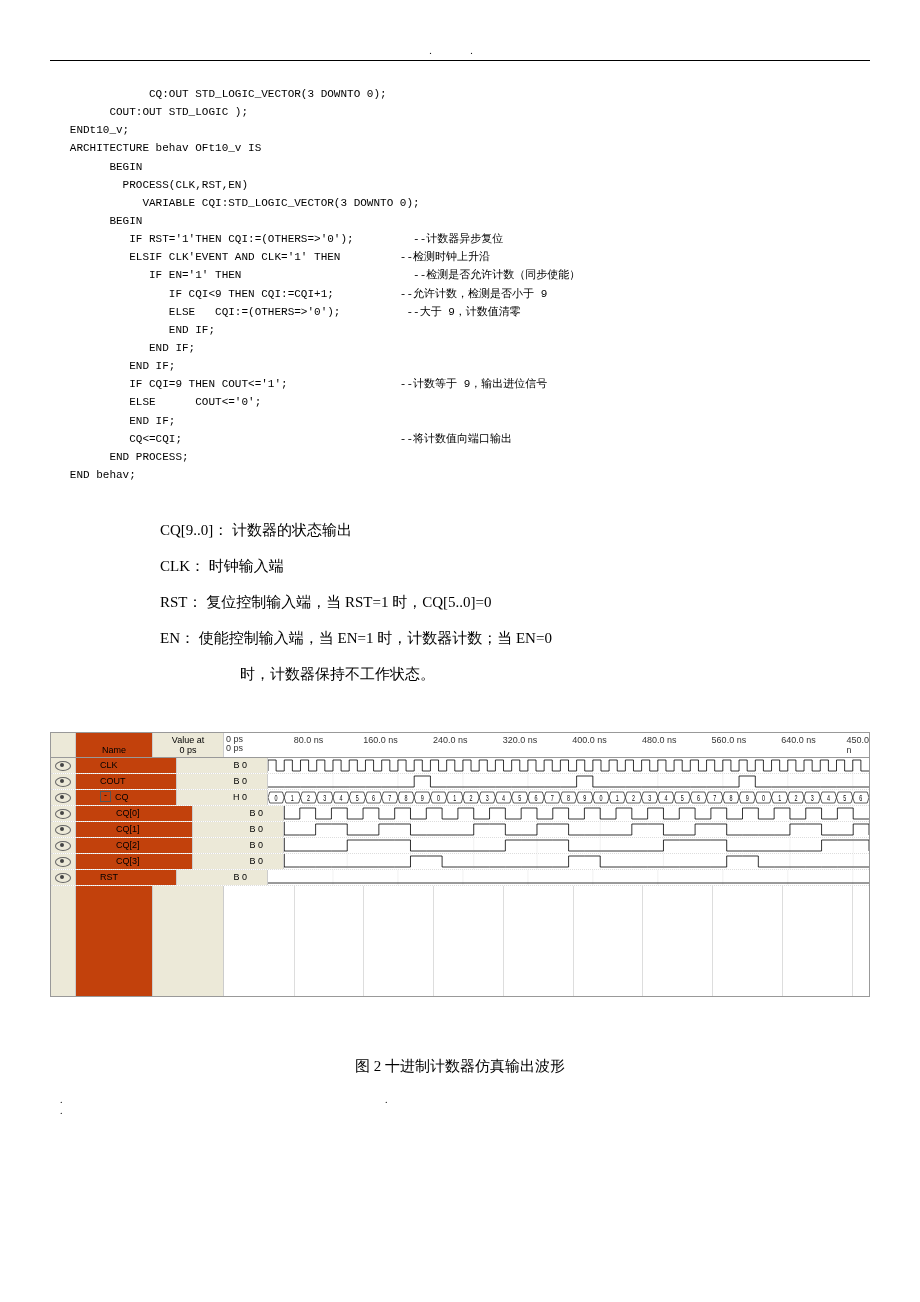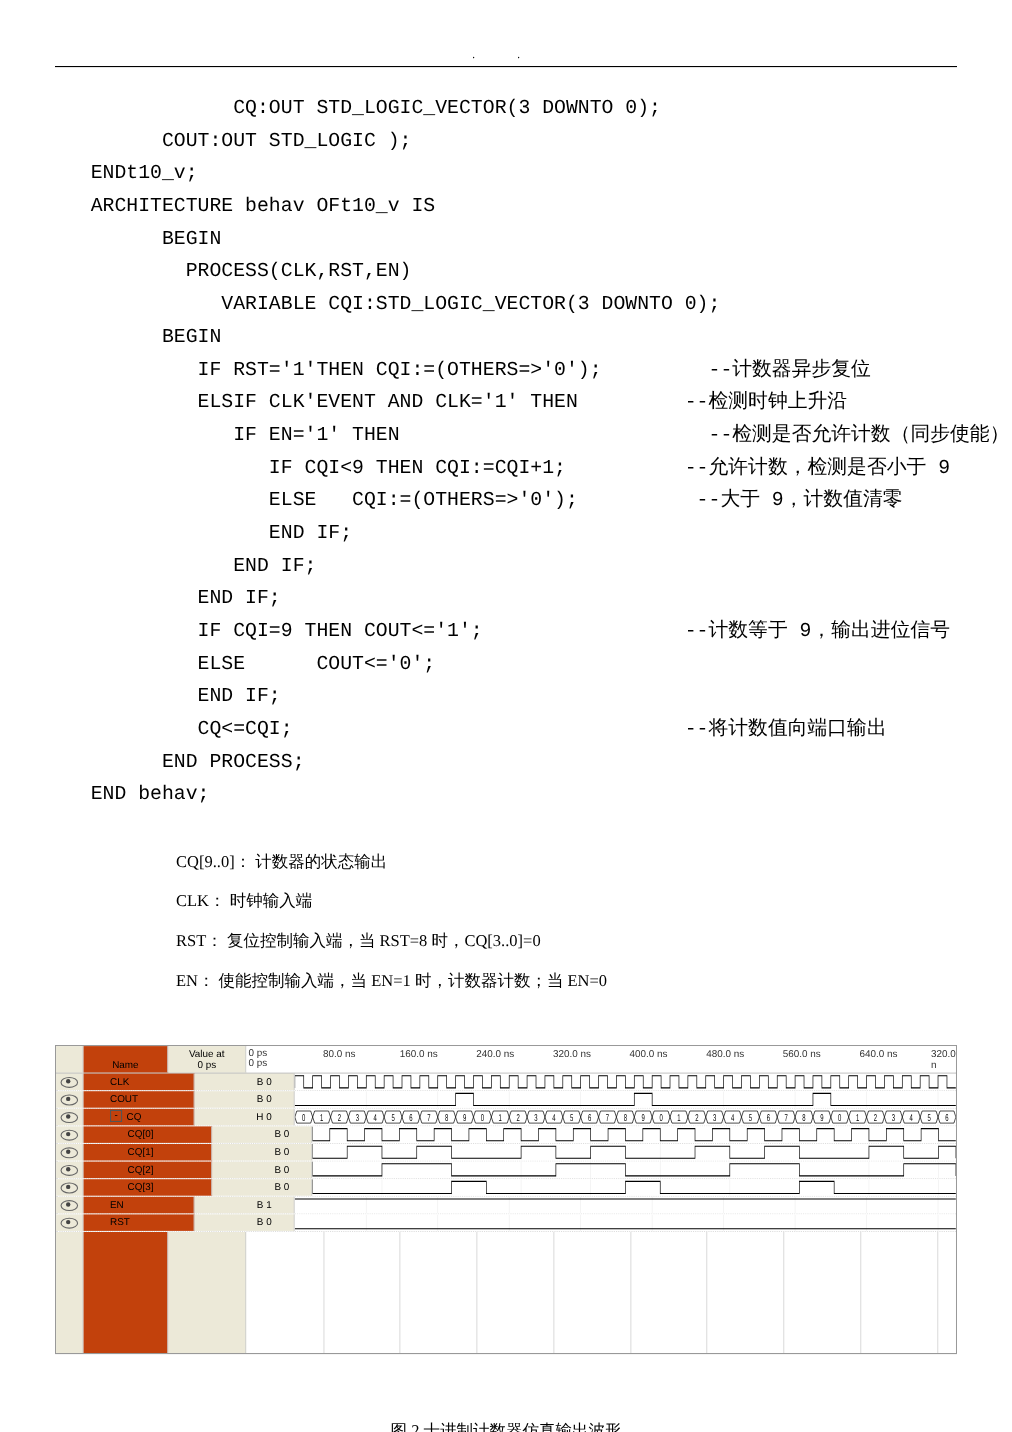--- a/index.html
+++ b/index.html
@@ -23,21 +23,21 @@
   .dots {
     position: absolute;
     top: -16px;
     left: 50%;
     transform: translateX(-50%);
     font-size: 10px;
     letter-spacing: 18px;
   }
   pre.code {
     font-family: "Consolas", "Courier New", monospace;
-    font-size: 18px;
+    font-size: 11px;
     line-height: 1.65;
     white-space: pre;
     margin: 0;
   }
   .desc {
     font-size: 15px;
     line-height: 2.4;
     margin-top: 28px;
   }
   .desc-row {
@@ -124,24 +124,27 @@
    END behav;</pre>
 
   <div class="desc">
     <div class="desc-row" style="padding-left:110px;">
         <span>CQ[9..0]：  计数器的状态输出</span>
       </div>
     <div class="desc-row" style="padding-left:110px;">
         <span>CLK：      时钟输入端</span>
       </div>
     <div class="desc-row" style="padding-left:110px;">
-        <span>RST：      复位控制输入端，当 RST=8 时，CQ[3..0]=0</span>
+        <span>RST：      复位控制输入端，当 RST=1 时，CQ[5..0]=0</span>
       </div>
     <div class="desc-row" style="padding-left:110px;">
         <span>EN：       使能控制输入端，当 EN=1 时，计数器计数；当 EN=0</span>
+      </div>
+    <div class="desc-row" style="padding-left:190px;">
+        <span>    时，计数器保持不工作状态。</span>
       </div>
   </div>
 
   <div class="wave">
     <div class="wave-header">
       <div class="wave-col-icon"></div>
       <div class="wave-col-name">Name</div>
       <div class="wave-col-val">
           <span style="white-space:pre;">Value at
 0 ps</span>
@@ -150,21 +153,21 @@
         <span class="ruler-tick" style="left:2px; white-space:pre; line-height:1;">0 ps
 0 ps</span>
         <span class="ruler-tick" style="left:10.8%;">80.0 ns</span>
         <span class="ruler-tick" style="left:21.6%;">160.0 ns</span>
         <span class="ruler-tick" style="left:32.4%;">240.0 ns</span>
         <span class="ruler-tick" style="left:43.2%;">320.0 ns</span>
         <span class="ruler-tick" style="left:54.0%;">400.0 ns</span>
         <span class="ruler-tick" style="left:64.8%;text-align:center;">480.0 ns</span>
         <span class="ruler-tick" style="left:75.6%;">560.0 ns</span>
         <span class="ruler-tick" style="left:86.4%;">640.0 ns</span>
-        <span class="ruler-tick" style="left:96.5%;">320.0 n</span>
+        <span class="ruler-tick" style="left:96.5%;">450.0 n</span>
       </div>
     </div>
     <div id="wave-rows">
         <div class="wave-row">
           <div class="wave-col-icon">
             <span class="eye"></span>
           </div>
           <div class="wave-col-name ">CLK</div>
           <div class="wave-col-val">B 0</div>
           <div class="wave-col-tl">
@@ -378,41 +381,20 @@
               <line x1="864.8648648648649" y1="0" x2="864.8648648648649" y2="15" stroke="#eee" stroke-width="1"></line>
               <line x1="972.972972972973" y1="0" x2="972.972972972973" y2="15" stroke="#eee" stroke-width="1"></line>
               <path d="M0 13 L0 0 L0 13 L27.027027027027028 13 L27.027027027027028 13 L54.054054054054056 13 L54.054054054054056 13 L81.08108108108108 13 L81.08108108108108 13 L108.10810810810811 13 L108.10810810810811 13 L135.13513513513513 13 L135.13513513513513 13 L162.16216216216216 13 L162.16216216216216 13 L189.1891891891892 13 L189.1891891891892 13 L216.21621621621622 13 L216.21621621621622 2 L243.24324324324326 2 L243.24324324324326 2 L270.27027027027026 2 L270.27027027027026 13 L297.2972972972973 13 L297.2972972972973 13 L324.3243243243243 13 L324.3243243243243 13 L351.35135135135135 13 L351.35135135135135 13 L378.3783783783784 13 L378.3783783783784 13 L405.4054054054054 13 L405.4054054054054 13 L432.43243243243245 13 L432.43243243243245 13 L459.4594594594595 13 L459.4594594594595 13 L486.4864864864865 13 L486.4864864864865 2 L513.5135135135134 2 L513.5135135135134 2 L540.5405405405405 2 L540.5405405405405 13 L567.5675675675675 13 L567.5675675675675 13 L594.5945945945946 13 L594.5945945945946 13 L621.6216216216216 13 L621.6216216216216 13 L648.6486486486486 13 L648.6486486486486 13 L675.6756756756756 13 L675.6756756756756 13 L702.7027027027027 13 L702.7027027027027 13 L729.7297297297297 13 L729.7297297297297 13 L756.7567567567568 13 L756.7567567567568 2 L783.7837837837837 2 L783.7837837837837 2 L810.8108108108108 2 L810.8108108108108 13 L837.8378378378378 13 L837.8378378378378 13 L864.8648648648649 13 L864.8648648648649 13 L891.8918918918919 13 L891.8918918918919 13 L918.918918918919 13 L918.918918918919 13 L945.9459459459459 13 L945.9459459459459 13 L972.972972972973 13 L972.972972972973 13 L1000 13 L1000 13 L1000 13" fill="none" stroke="#000" stroke-width="1"></path>
             </svg>
           </div>
         </div>
         <div class="wave-row">
           <div class="wave-col-icon">
             <span class="eye"></span>
           </div>
-          <div class="wave-col-name ">EN</div>
-          <div class="wave-col-val">B 1</div>
-          <div class="wave-col-tl">
-            <svg class="sig" viewBox="0 0 1000 15" preserveAspectRatio="none">
-              <line x1="108.10810810810811" y1="0" x2="108.10810810810811" y2="15" stroke="#eee" stroke-width="1"></line>
-              <line x1="216.21621621621622" y1="0" x2="216.21621621621622" y2="15" stroke="#eee" stroke-width="1"></line>
-              <line x1="324.3243243243243" y1="0" x2="324.3243243243243" y2="15" stroke="#eee" stroke-width="1"></line>
-              <line x1="432.43243243243245" y1="0" x2="432.43243243243245" y2="15" stroke="#eee" stroke-width="1"></line>
-              <line x1="540.5405405405405" y1="0" x2="540.5405405405405" y2="15" stroke="#eee" stroke-width="1"></line>
-              <line x1="648.6486486486486" y1="0" x2="648.6486486486486" y2="15" stroke="#eee" stroke-width="1"></line>
-              <line x1="756.7567567567568" y1="0" x2="756.7567567567568" y2="15" stroke="#eee" stroke-width="1"></line>
-              <line x1="864.8648648648649" y1="0" x2="864.8648648648649" y2="15" stroke="#eee" stroke-width="1"></line>
-              <line x1="972.972972972973" y1="0" x2="972.972972972973" y2="15" stroke="#eee" stroke-width="1"></line>
-              <path d="M0 2 L1000 2" fill="none" stroke="#000" stroke-width="1"></path>
-            </svg>
-          </div>
-        </div>
-        <div class="wave-row">
-          <div class="wave-col-icon">
-            <span class="eye"></span>
-          </div>
           <div class="wave-col-name ">RST</div>
           <div class="wave-col-val">B 0</div>
           <div class="wave-col-tl">
             <svg class="sig" viewBox="0 0 1000 15" preserveAspectRatio="none">
               <line x1="108.10810810810811" y1="0" x2="108.10810810810811" y2="15" stroke="#eee" stroke-width="1"></line>
               <line x1="216.21621621621622" y1="0" x2="216.21621621621622" y2="15" stroke="#eee" stroke-width="1"></line>
               <line x1="324.3243243243243" y1="0" x2="324.3243243243243" y2="15" stroke="#eee" stroke-width="1"></line>
               <line x1="432.43243243243245" y1="0" x2="432.43243243243245" y2="15" stroke="#eee" stroke-width="1"></line>
               <line x1="540.5405405405405" y1="0" x2="540.5405405405405" y2="15" stroke="#eee" stroke-width="1"></line>
               <line x1="648.6486486486486" y1="0" x2="648.6486486486486" y2="15" stroke="#eee" stroke-width="1"></line>

